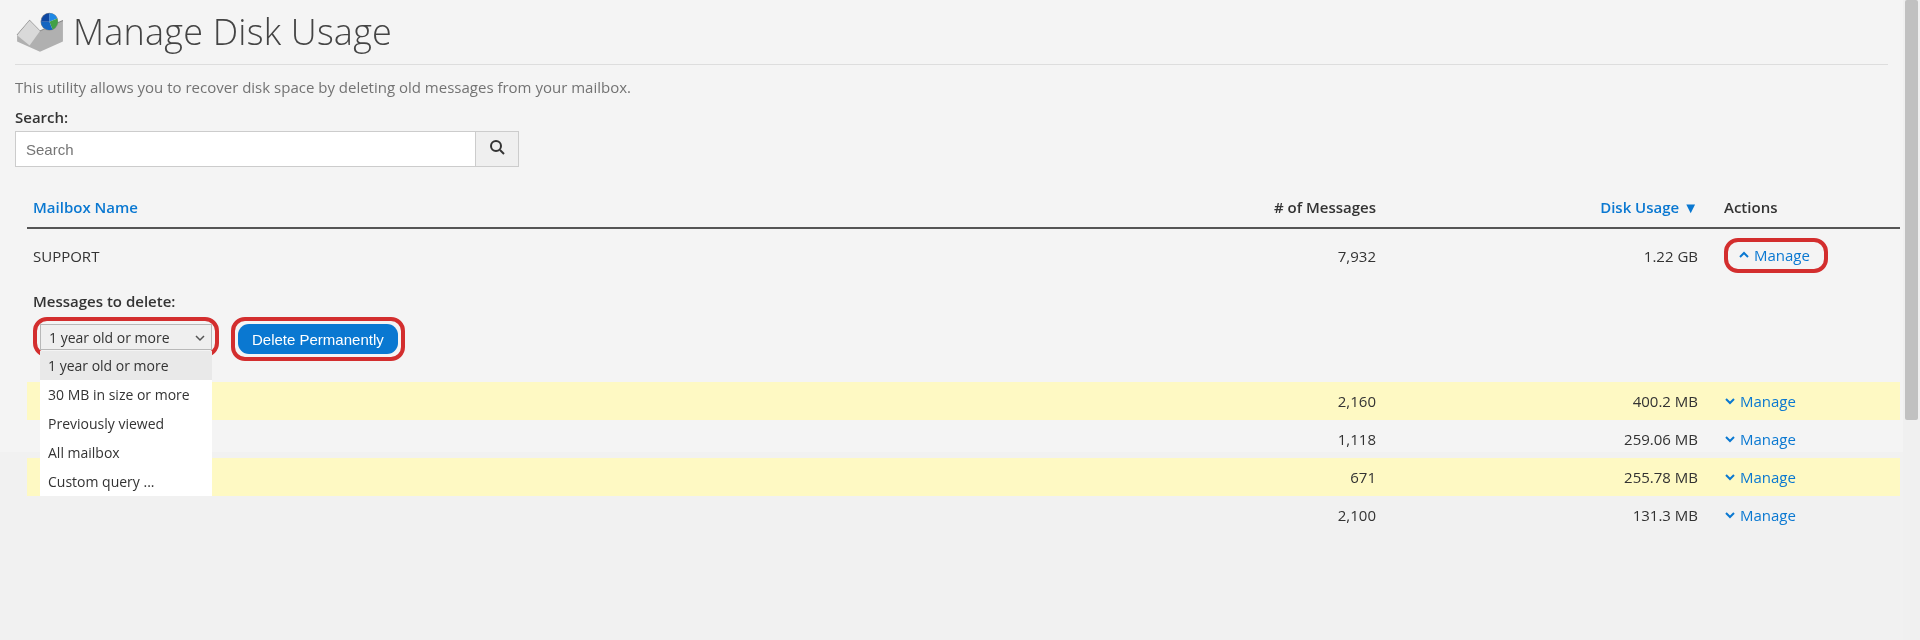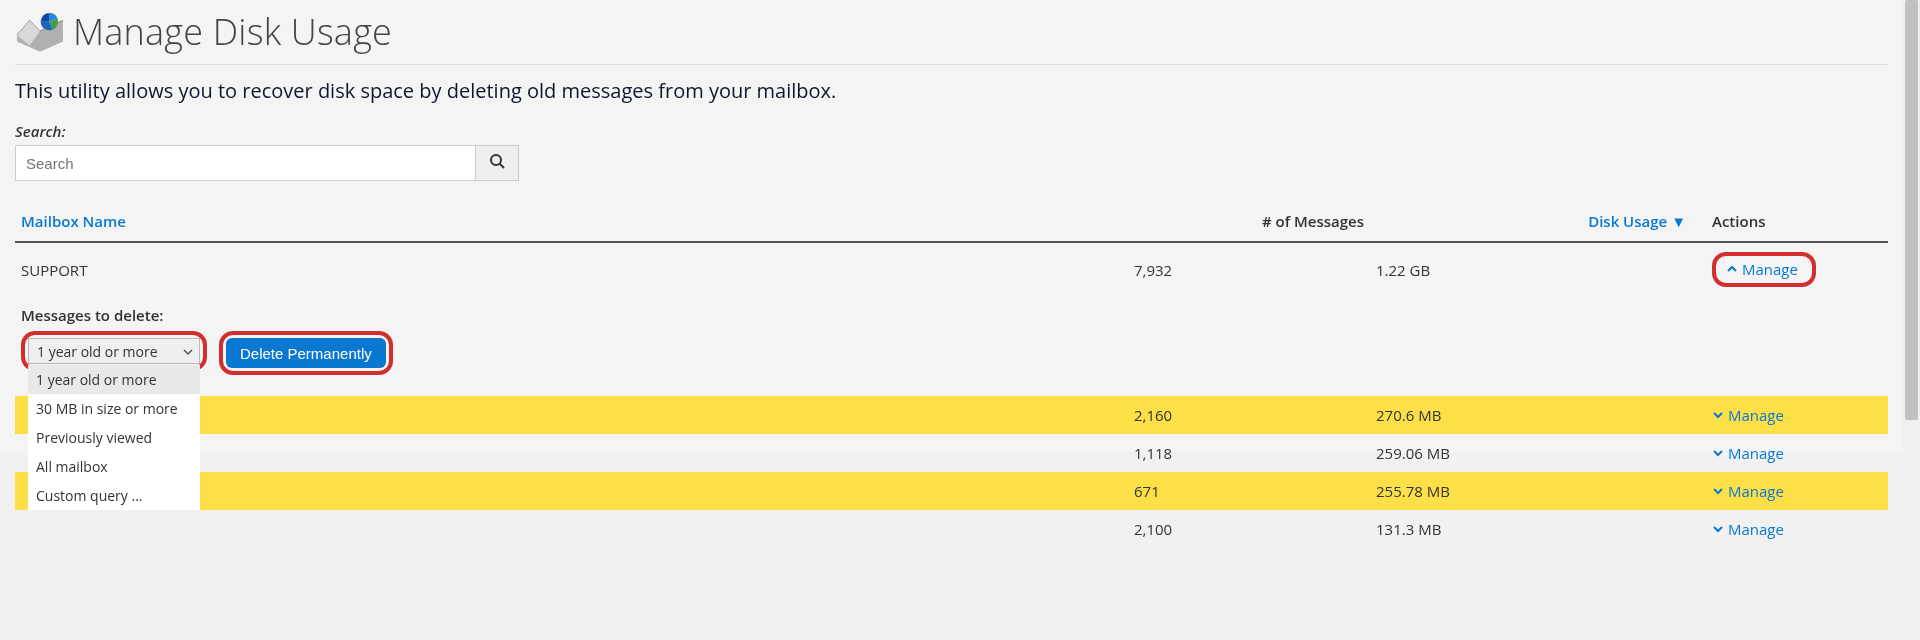--- a/index.html
+++ b/index.html
@@ -62,31 +62,30 @@
   }
   .page-header h1 {
     font-weight: 300;
     font-size: 36px;
     margin: 0;
     color: #444;
     letter-spacing: 0.2px;
   }
 
   .desc {
-    font-size: 20px;
-    color: #0f172a;
-    margin: 12px 0 17px 0;
+    font-size: 15px;
+    color: #737373;
+    margin: 12px 0 10px 0;
   }
 
   .search-label {
     font-size: 15px;
     font-weight: 600;
     color: #333;
     margin-bottom: 4px;
-    font-style: italic;
   }
   .search-row {
     display: flex;
     align-items: stretch;
     margin-bottom: 20px;
   }
   .search-input {
     width: 460px;
     height: 36px;
     border: 1px solid #ccc;
@@ -107,20 +106,21 @@
     align-items: center;
     justify-content: center;
     cursor: pointer;
     box-sizing: border-box;
   }
 
   table.data {
     width: 100%;
     border-collapse: collapse;
     font-size: 15px;
+    margin-left: 12px;
   }
   table.data thead th {
     text-align: left;
     font-weight: 600;
     color: #333;
     padding: 10px 6px 10px 6px;
     border-bottom: 2px solid #555;
     white-space: nowrap;
   }
   table.data thead th a.sortlink {
@@ -128,23 +128,23 @@
     text-decoration: none;
   }
   table.data thead th.col-msgs { text-align: right; width: 230px; }
   table.data thead th.col-disk { text-align: right; width: 310px; }
   table.data thead th.col-actions { width: 170px; padding-left:20px; }
 
   table.data tbody td {
     padding: 9px 6px;
     color: #333;
   }
-  table.data tbody td.num { }
+  table.data tbody td.num { text-align: right; }
   table.data tbody td.actions { padding-left:20px;}
-  table.data tbody tr.striped { background: #fde047; }
+  table.data tbody tr.striped { background: #fef9c3; }
   table.data tbody tr.first td { border-top: 1px solid #ddd; }
 
   .manage-link {
     color: #0a78d1;
     text-decoration: none;
     display: inline-flex;
     align-items: center;
     cursor: pointer;
     font-size: 15px;
   }
@@ -221,21 +221,21 @@
     border-radius: 14px;
     padding: 3px;
   }
   .delete-btn {
     background: #0a78d1;
     color: #fff;
     border: none;
     height: 30px;
     padding: 4px 14px;
     font-size: 15px;
-    border-radius: 6px;
+    border-radius: 11px;
     cursor: pointer;
   }
 </style>
 </head>
 <body>
 
 <div class="viewport">
   <div class="scrollbar">
     <div class="thumb"></div>
   </div>
@@ -328,21 +328,21 @@
                 <button class="delete-btn">Delete Permanently</button>
               </div>
             </div>
             <div style="height:12px"></div>
           </td>
         </tr>
 
         <tr class="striped">
           <td></td>
           <td class="num">2,160</td>
-          <td class="num">270.6 MB</td>
+          <td class="num">400.2 MB</td>
           <td class="actions">
             <a class="manage-link">
               <svg width="12" height="12" viewBox="0 0 12 12">
                   <polyline points="2,4 6,8 10,4" fill="none" stroke="#0a78d1" stroke-width="2"></polyline>
                 </svg>
               <span>Manage</span>
             </a>
           </td>
         </tr>
 

